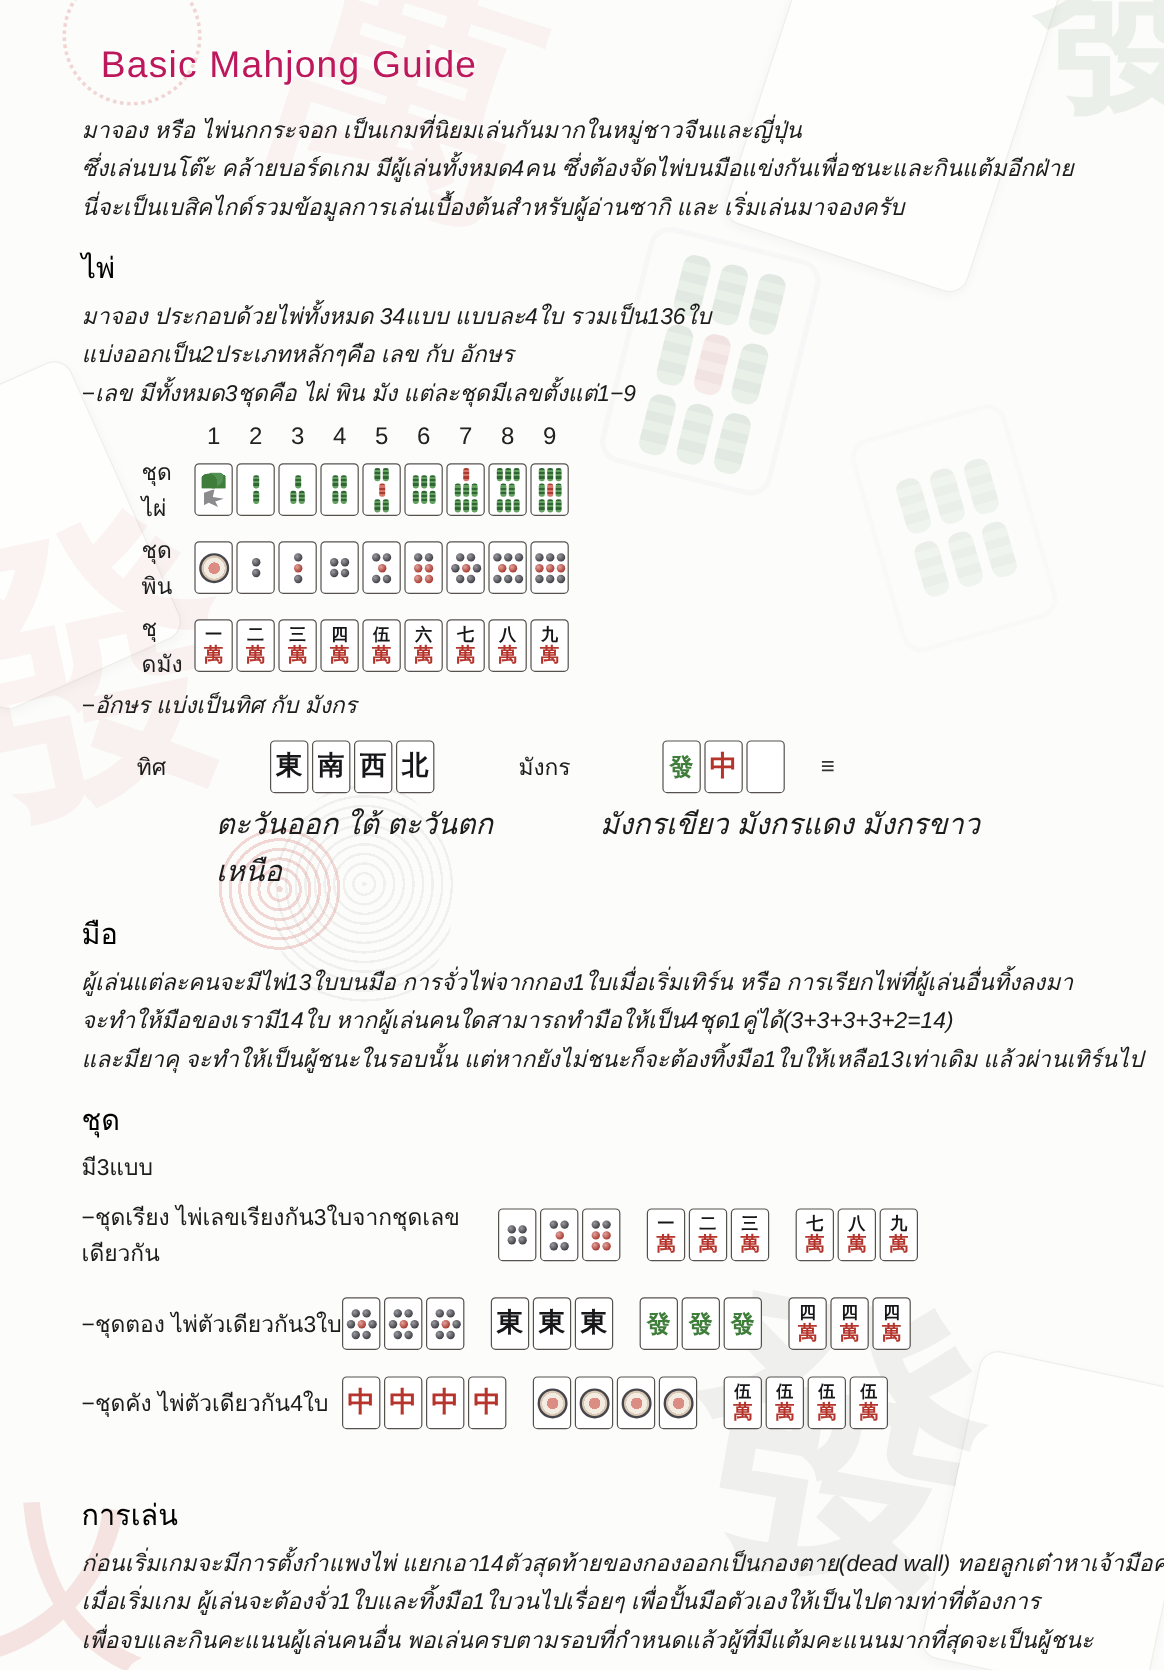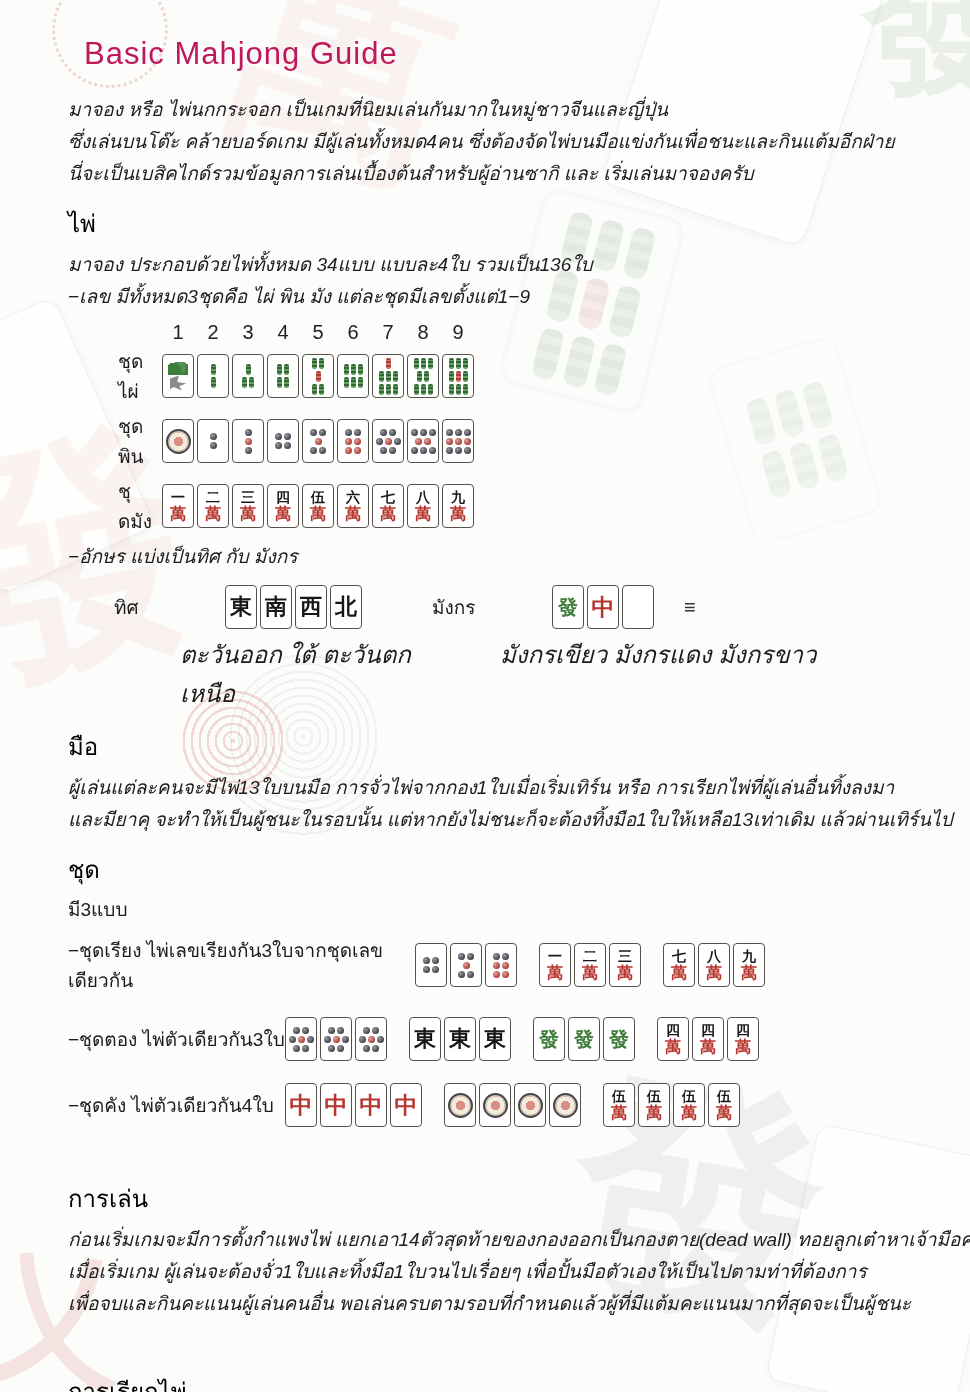--- a/index.html
+++ b/index.html
@@ -138,20 +138,21 @@
     <h1>Basic Mahjong Guide</h1>
 
     <div class="para">
       <div class="tline">มาจอง หรือ ไพ่นกกระจอก เป็นเกมที่นิยมเล่นกันมากในหมู่ชาวจีนและญี่ปุ่น</div>
       <div class="tline">ซึ่งเล่นบนโต๊ะ คล้ายบอร์ดเกม มีผู้เล่นทั้งหมด4คน ซึ่งต้องจัดไพ่บนมือแข่งกันเพื่อชนะและกินแต้มอีกฝ่าย</div>
       <div class="tline">นี่จะเป็นเบสิคไกด์รวมข้อมูลการเล่นเบื้องต้นสำหรับผู้อ่านซากิ และ เริ่มเล่นมาจองครับ</div>
     </div>
 
     <h2>ไพ่</h2>
     <div class="tline">มาจอง ประกอบด้วยไพ่ทั้งหมด 34แบบ แบบละ4ใบ รวมเป็น136ใบ</div>
+    <div class="tline">แบ่งออกเป็น2ประเภทหลักๆคือ เลข กับ อักษร</div>
     <div class="tline">−เลข มีทั้งหมด3ชุดคือ ไผ่ พิน มัง แต่ละชุดมีเลขตั้งแต่1−9</div>
 
     <div class="numrow">
       <span class="numcell">1</span>
       <span class="numcell">2</span>
       <span class="numcell">3</span>
       <span class="numcell">4</span>
       <span class="numcell">5</span>
       <span class="numcell">6</span>
       <span class="numcell">7</span>
@@ -452,20 +453,21 @@
         </span>
       <span class="equiv">≡</span>
     </div>
     <div class="captionrow">
       <span class="windcap">ตะวันออก ใต้ ตะวันตก เหนือ</span>
       <span class="dragcap">มังกรเขียว มังกรแดง มังกรขาว</span>
     </div>
 
     <h2>มือ</h2>
     <div class="tline">ผู้เล่นแต่ละคนจะมีไพ่13ใบบนมือ การจั่วไพ่จากกอง1ใบเมื่อเริ่มเทิร์น หรือ การเรียกไพ่ที่ผู้เล่นอื่นทิ้งลงมา</div>
+    <div class="tline">จะทำให้มือของเรามี14ใบ  หากผู้เล่นคนใดสามารถทำมือให้เป็น4ชุด1คู่ได้(3+3+3+3+2=14)</div>
     <div class="tline">และมียาคุ จะทำให้เป็นผู้ชนะในรอบนั้น แต่หากยังไม่ชนะก็จะต้องทิ้งมือ1ใบให้เหลือ13เท่าเดิม แล้วผ่านเทิร์นไป</div>
 
     <h2>ชุด</h2>
     <div class="setsub">มี3แบบ</div>
 
     <div class="setrow">
       <span class="setlabel w1">−ชุดเรียง ไพ่เลขเรียงกัน3ใบจากชุดเลขเดียวกัน</span>
       <span class="tgroups tiles md">
           <span class="tgroup">
             <span class="tile">

